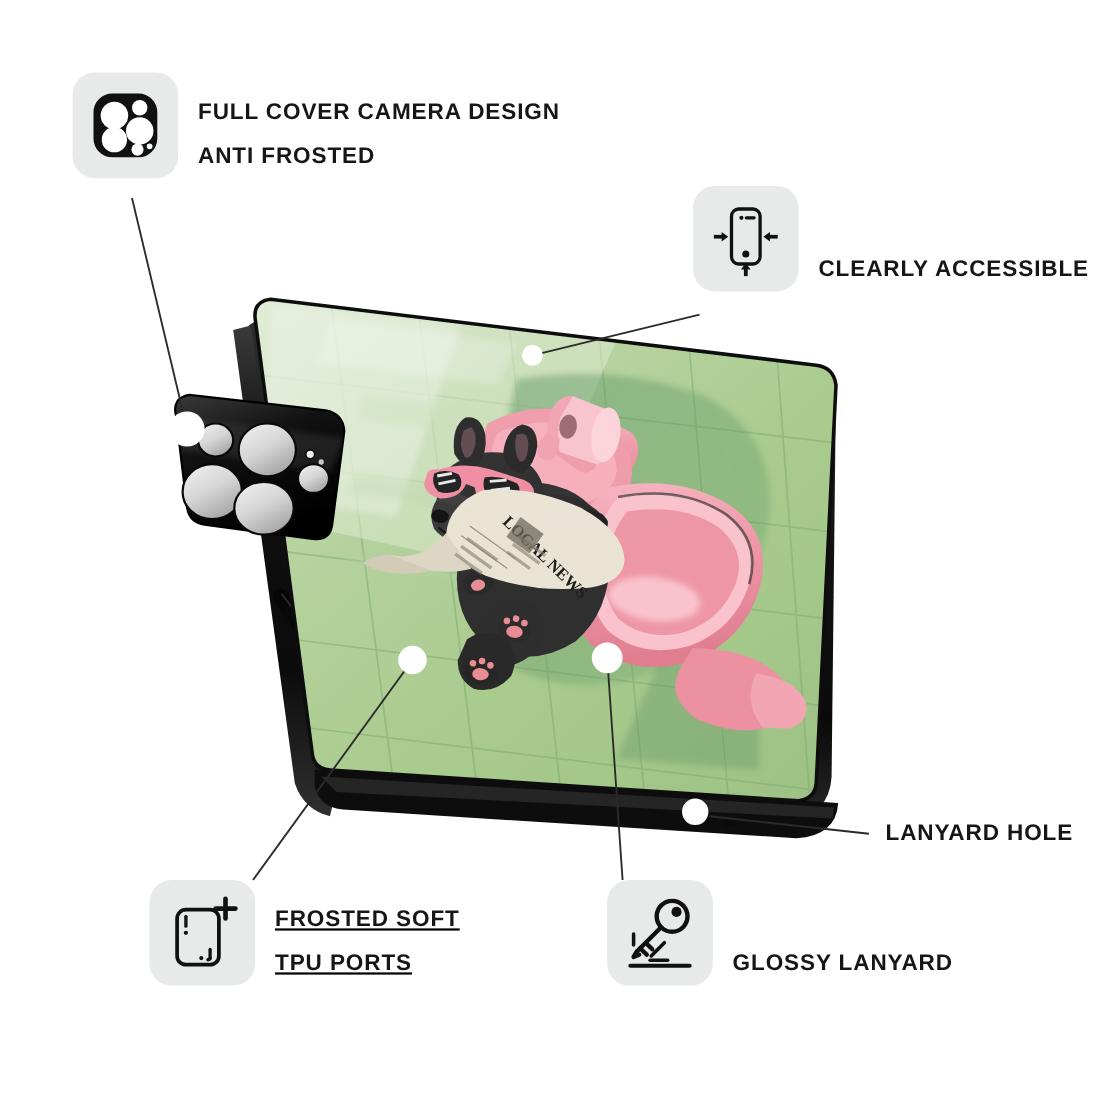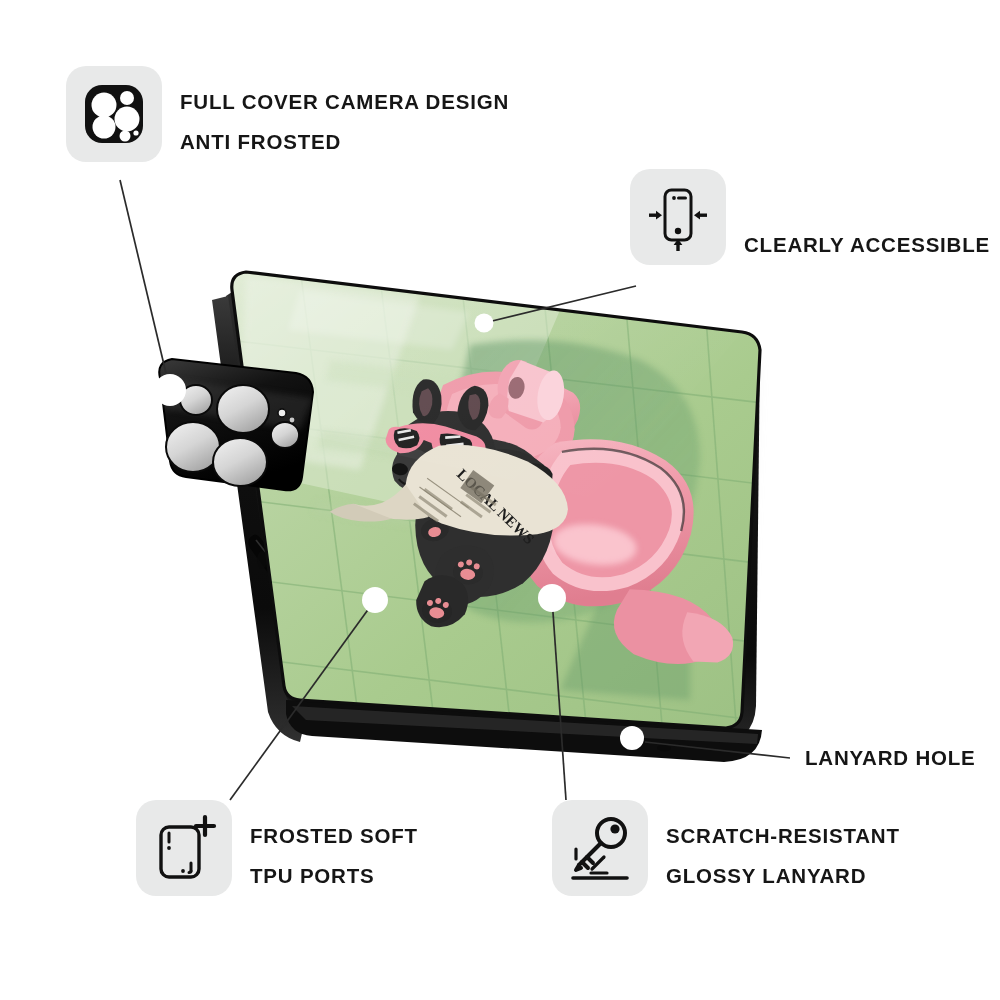--- a/index.html
+++ b/index.html
@@ -342,21 +342,21 @@
           <rect x="34.3" y="63" width="3.4" height="7"></rect>
           <path d="M31.6,64 L36,58 L40.4,64 Z"></path>
         </g>
       </svg>
     </div>
     <div class="ctext">
       <div class="line">CLEARLY ACCESSIBLE</div>
     </div>
   </div>
 
-  <div class="callout" style="left:136px;top:800px;">
+  <div class="callout" style="left:136px;top:800px;text-decoration:underline;">
     <div class="badge">
       <svg width="74" height="74" viewBox="0 0 74 74">
         <rect x="14" y="16" width="38" height="50" rx="8" fill="none" stroke="#111111" stroke-width="3.4"></rect>
         <path d="M22,22 L22,31" stroke="#111111" stroke-width="3" stroke-linecap="round"></path>
         <circle cx="22" cy="37" r="1.9" fill="#111111"></circle>
         <path d="M44,52 L44,60" stroke="#111111" stroke-width="3" stroke-linecap="round"></path>
         <path d="M44,60 Q44,61.5 42,61.5" stroke="#111111" stroke-width="3" fill="none" stroke-linecap="round"></path>
         <circle cx="36" cy="60" r="1.9" fill="#111111"></circle>
         <g stroke="#111111" stroke-width="4.2" stroke-linecap="round">
           <path d="M58,6 L58,24"></path>
@@ -383,20 +383,19 @@
         <circle cx="52" cy="18" r="4.6" fill="#111111"></circle>
         <g stroke="#111111" stroke-width="3.2" stroke-linecap="round">
           <path d="M13,38 L13,48"></path>
           <path d="M41,46 L29,58"></path>
           <path d="M28,62 L44,62"></path>
         </g>
         <path d="M10,67 L64,67" stroke="#111111" stroke-width="3.6" stroke-linecap="round"></path>
       </svg>
     </div>
     <div class="ctext">
-      <div class="line">SCRATCH-RESISTANT</div>
       <div class="line">GLOSSY LANYARD</div>
     </div>
   </div>
 
   <div class="plainlabel" style="left:762px;top:746px;margin-left:43px;">LANYARD HOLE</div>
 
 </div>
 
 </body></html>

